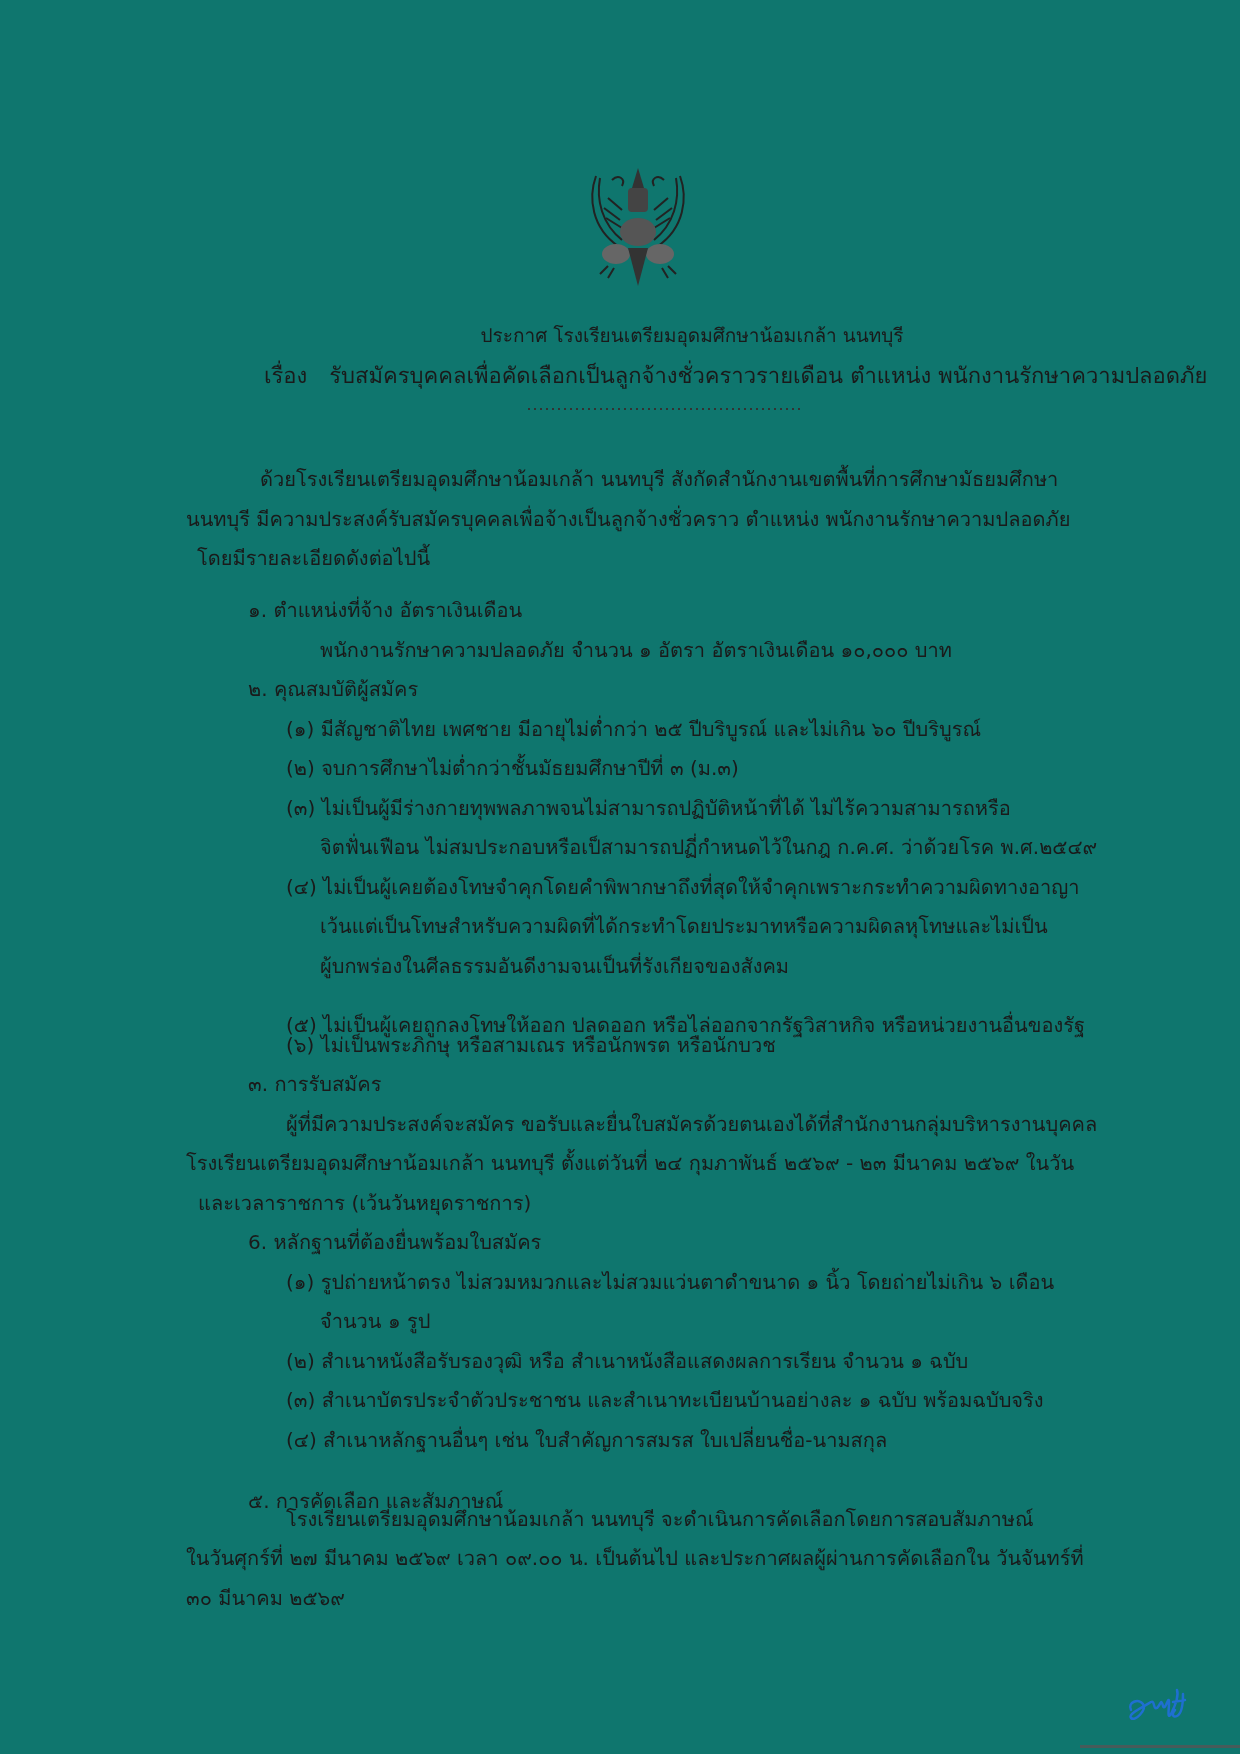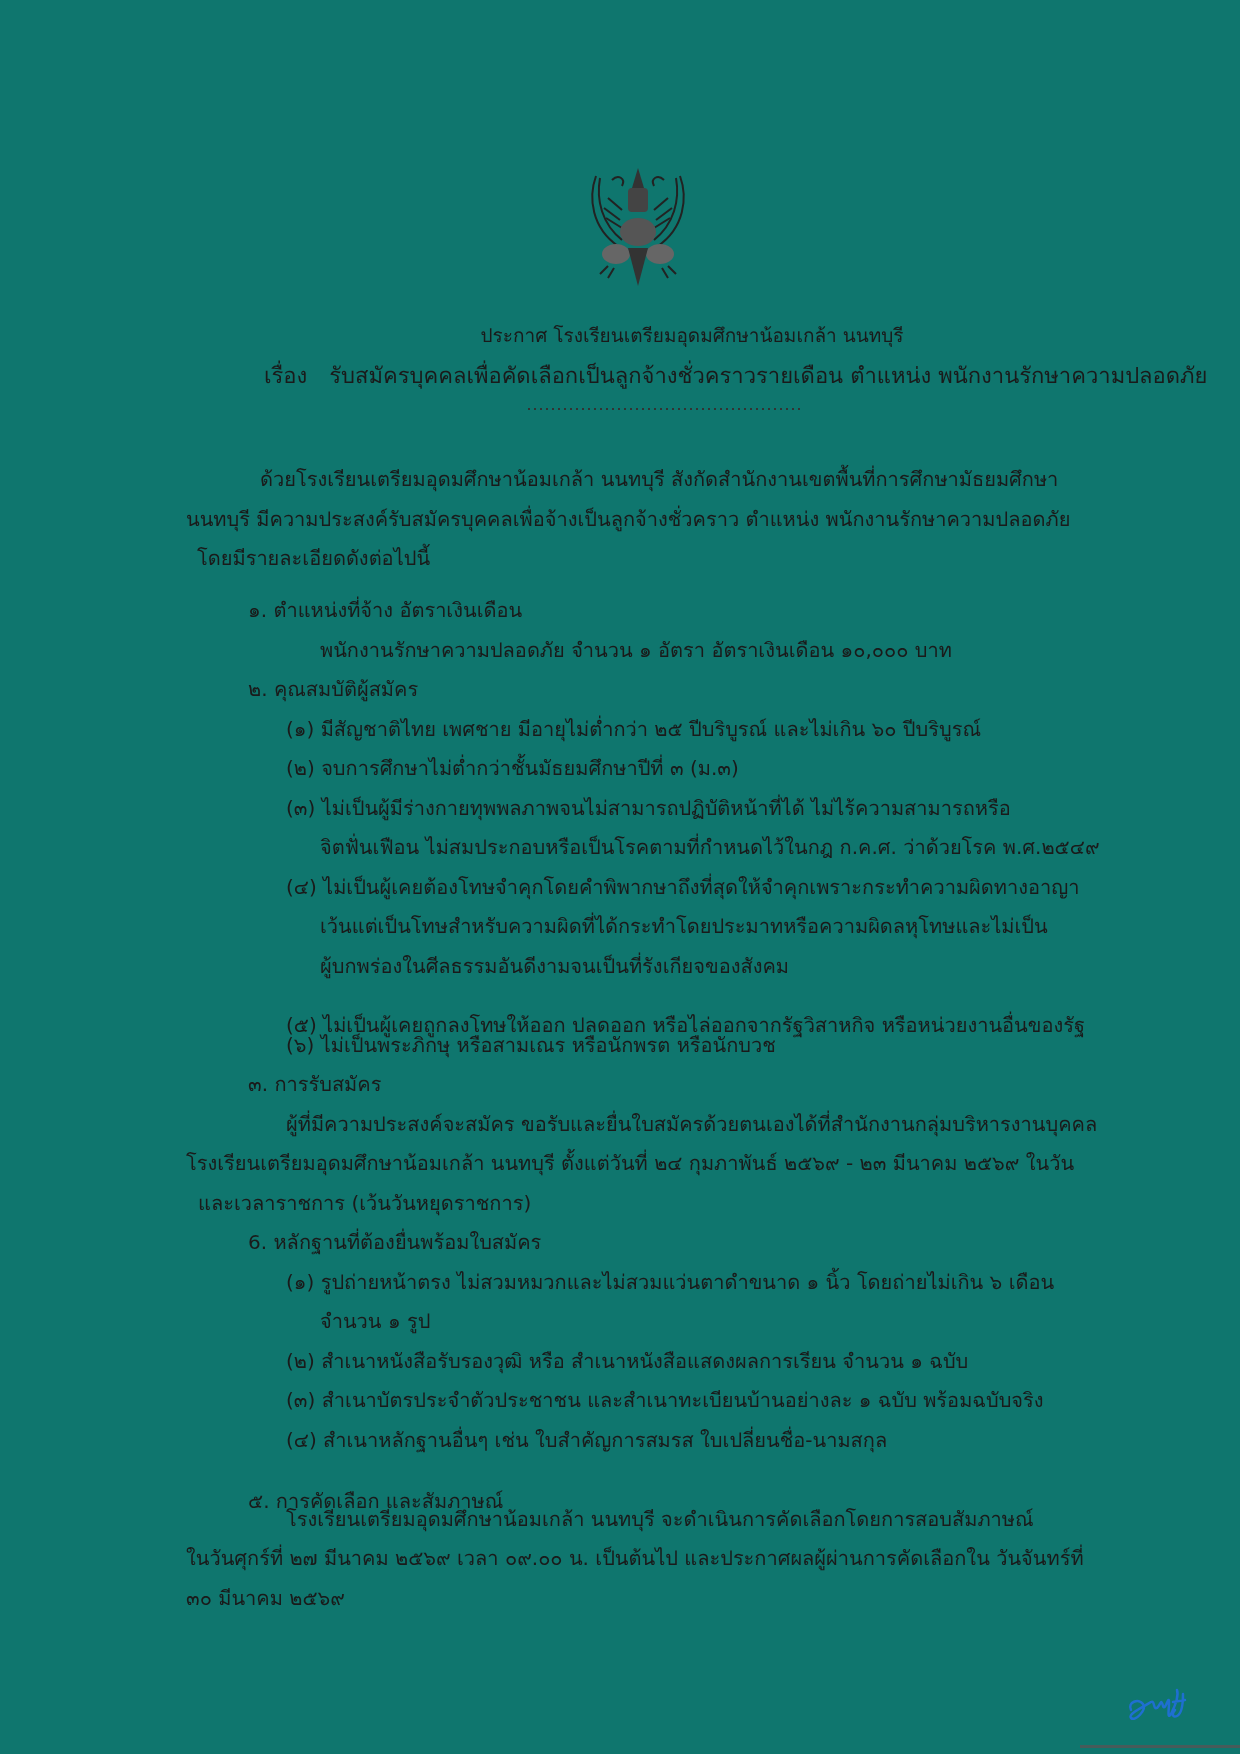--- a/index.html
+++ b/index.html
@@ -55,21 +55,21 @@
   <div class="line" style="top:506px;left:186px;">นนทบุรี มีความประสงค์รับสมัครบุคคลเพื่อจ้างเป็นลูกจ้างชั่วคราว ตำแหน่ง พนักงานรักษาความปลอดภัย</div>
   <div class="line" style="top:545px;left:186px;margin-left:11px;">โดยมีรายละเอียดดังต่อไปนี้</div>
 
   <div class="line" style="top:597px;left:248px;">๑.  ตำแหน่งที่จ้าง อัตราเงินเดือน</div>
   <div class="line" style="top:637px;left:320px;">พนักงานรักษาความปลอดภัย จำนวน ๑ อัตรา อัตราเงินเดือน ๑๐,๐๐๐ บาท</div>
 
   <div class="line" style="top:676px;left:248px;">๒.  คุณสมบัติผู้สมัคร</div>
   <div class="line" style="top:716px;left:286px;">(๑) มีสัญชาติไทย เพศชาย มีอายุไม่ต่ำกว่า ๒๕ ปีบริบูรณ์ และไม่เกิน ๖๐ ปีบริบูรณ์</div>
   <div class="line" style="top:755px;left:286px;">(๒) จบการศึกษาไม่ต่ำกว่าชั้นมัธยมศึกษาปีที่ ๓ (ม.๓)</div>
   <div class="line" style="top:795px;left:286px;">(๓) ไม่เป็นผู้มีร่างกายทุพพลภาพจนไม่สามารถปฏิบัติหน้าที่ได้ ไม่ไร้ความสามารถหรือ</div>
-  <div class="line" style="top:834px;left:320px;">จิตฟั่นเฟือน ไม่สมประกอบหรือเป็นโรคตามที่กำหนดไว้ในกฎ ก.ค.ศ. ว่าด้วยโรค พ.ศ.๒๕๔๙</div>
+  <div class="line" style="top:834px;left:320px;">จิตฟั่นเฟือน ไม่สมประกอบหรือเป็สามารถปฏี่กำหนดไว้ในกฎ ก.ค.ศ. ว่าด้วยโรค พ.ศ.๒๕๔๙</div>
   <div class="line" style="top:874px;left:286px;">(๔) ไม่เป็นผู้เคยต้องโทษจำคุกโดยคำพิพากษาถึงที่สุดให้จำคุกเพราะกระทำความผิดทางอาญา</div>
   <div class="line" style="top:913px;left:320px;">เว้นแต่เป็นโทษสำหรับความผิดที่ได้กระทำโดยประมาทหรือความผิดลหุโทษและไม่เป็น</div>
   <div class="line" style="top:953px;left:320px;">ผู้บกพร่องในศีลธรรมอันดีงามจนเป็นที่รังเกียจของสังคม</div>
   <div class="line" style="top:992px;left:286px;margin-top:20px;">(๕) ไม่เป็นผู้เคยถูกลงโทษให้ออก ปลดออก หรือไล่ออกจากรัฐวิสาหกิจ หรือหน่วยงานอื่นของรัฐ</div>
   <div class="line" style="top:1032px;left:286px;">(๖) ไม่เป็นพระภิกษุ หรือสามเณร หรือนักพรต หรือนักบวช</div>
 
   <div class="line" style="top:1071px;left:248px;">๓.  การรับสมัคร</div>
   <div class="line" style="top:1111px;left:286px;">ผู้ที่มีความประสงค์จะสมัคร ขอรับและยื่นใบสมัครด้วยตนเองได้ที่สำนักงานกลุ่มบริหารงานบุคคล</div>
   <div class="line" style="top:1150px;left:186px;">โรงเรียนเตรียมอุดมศึกษาน้อมเกล้า นนทบุรี ตั้งแต่วันที่ ๒๔ กุมภาพันธ์ ๒๕๖๙  - ๒๓ มีนาคม ๒๕๖๙  ในวัน</div>
   <div class="line" style="top:1190px;left:198px;">และเวลาราชการ (เว้นวันหยุดราชการ)</div>

